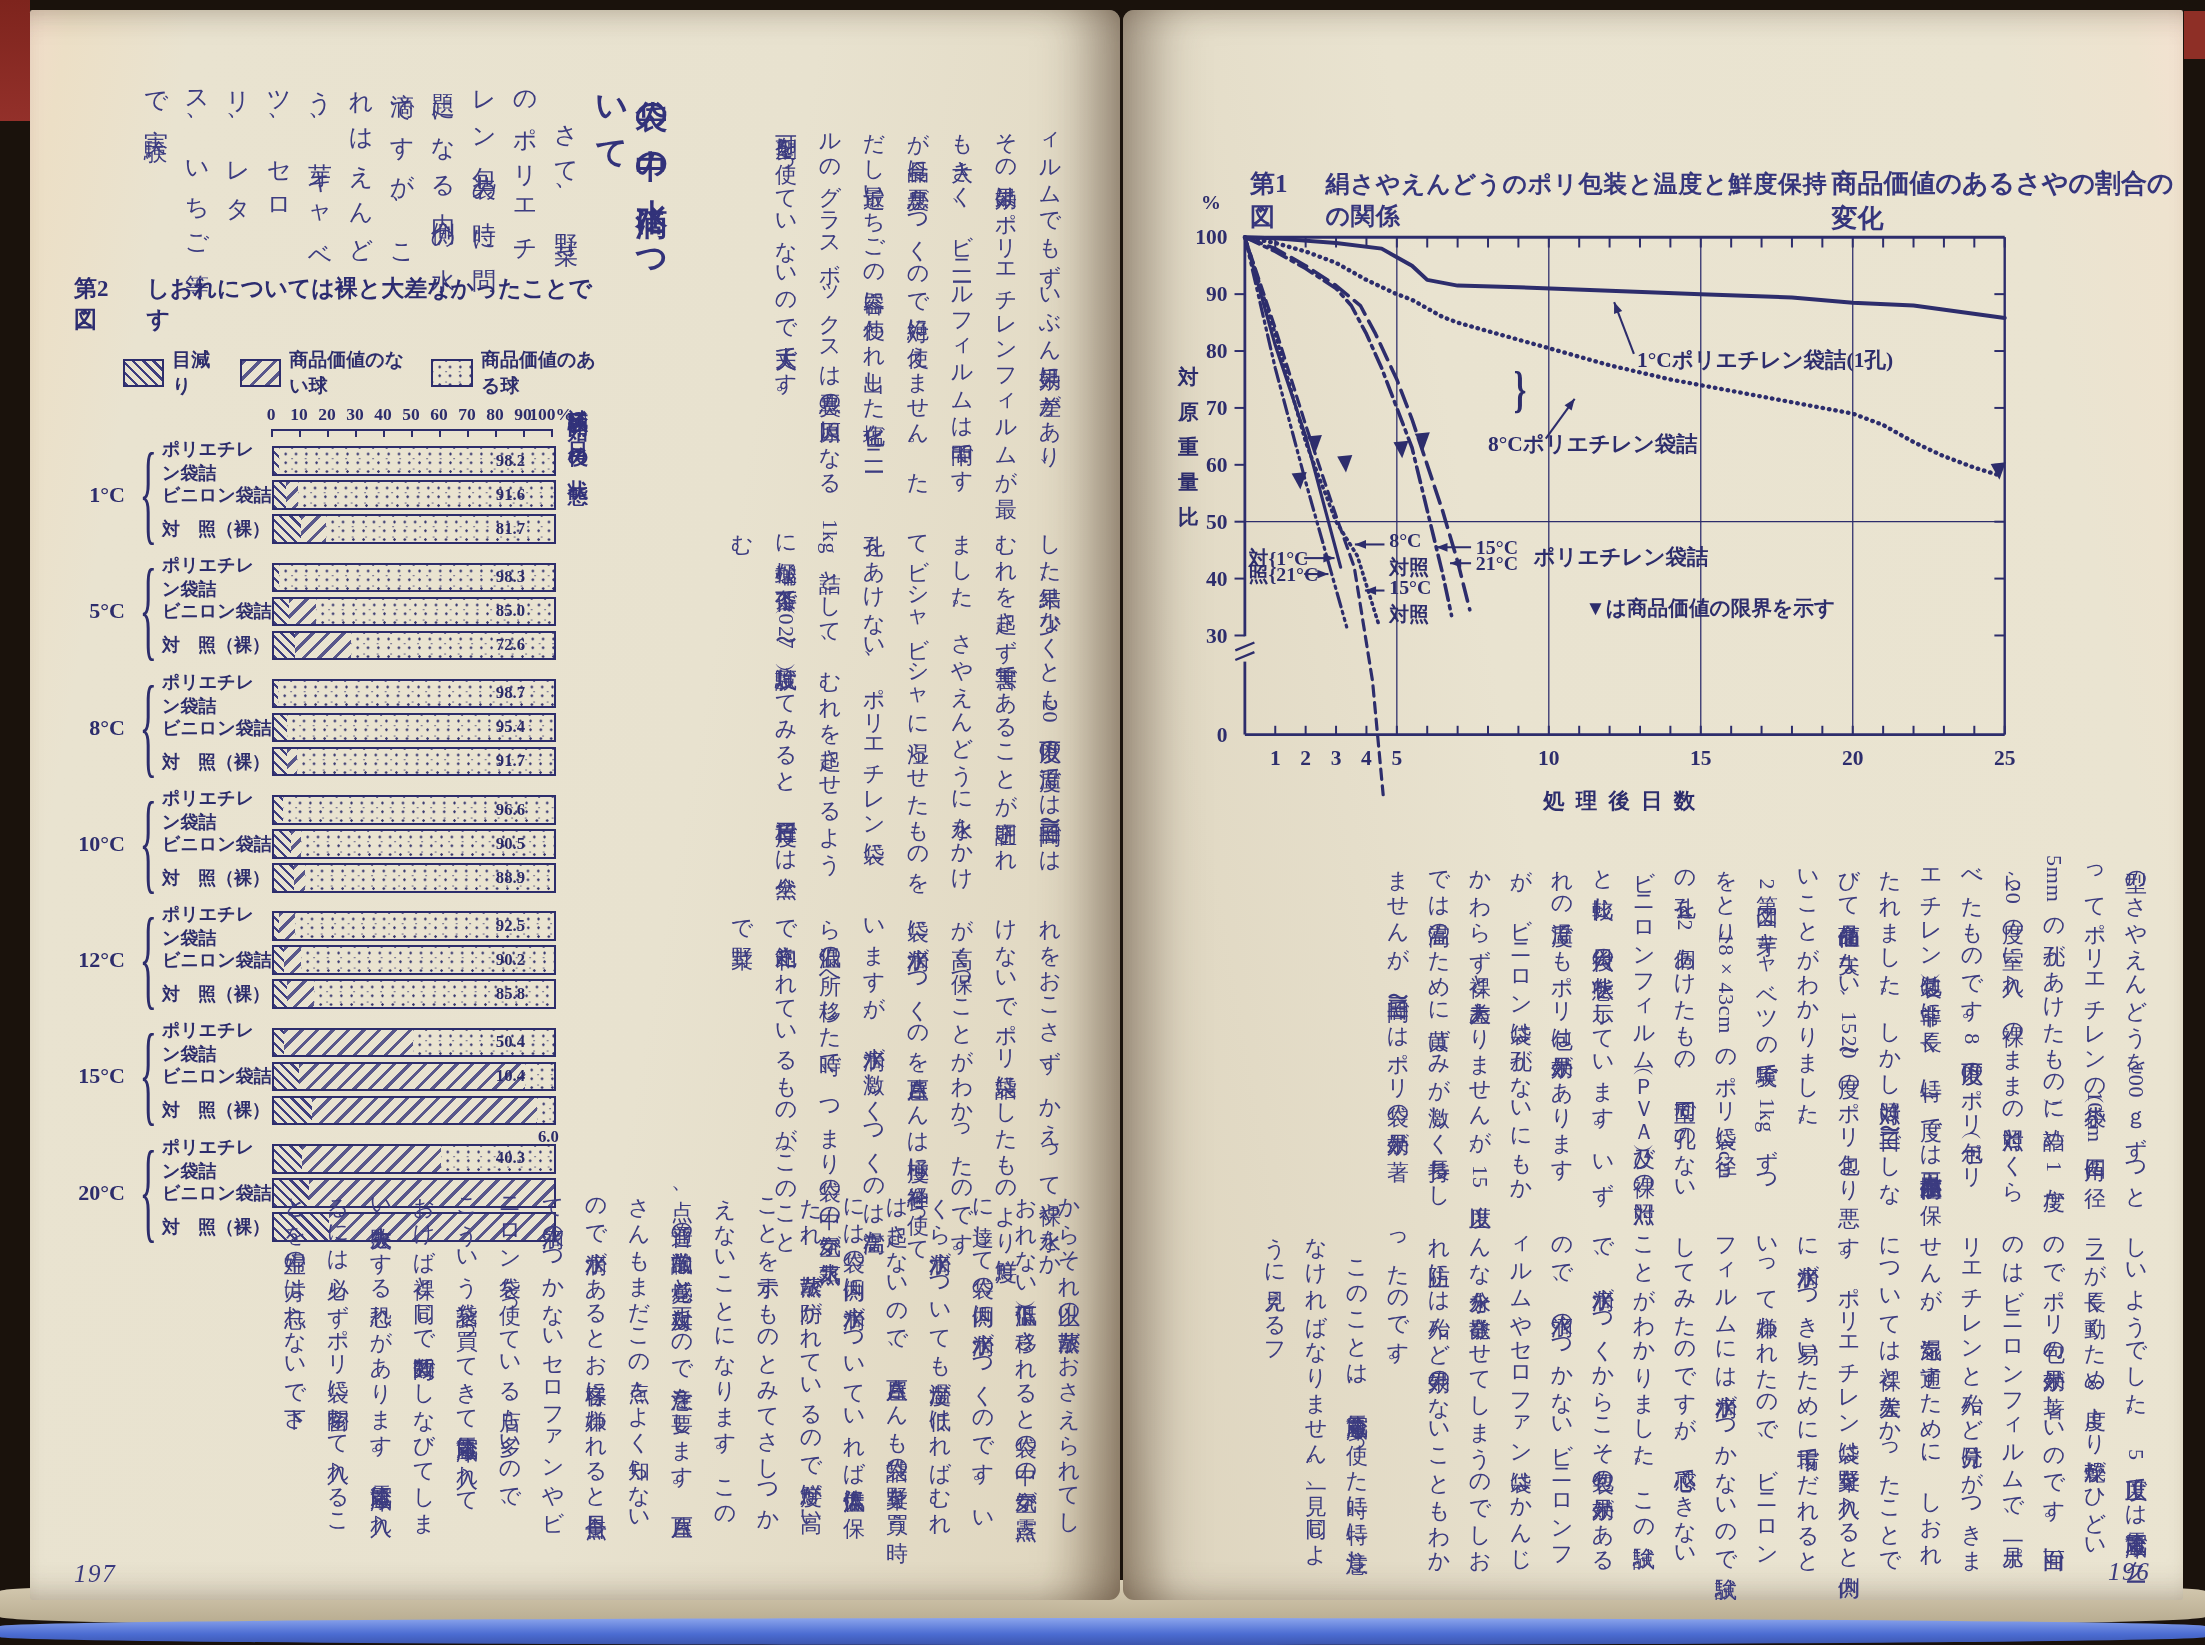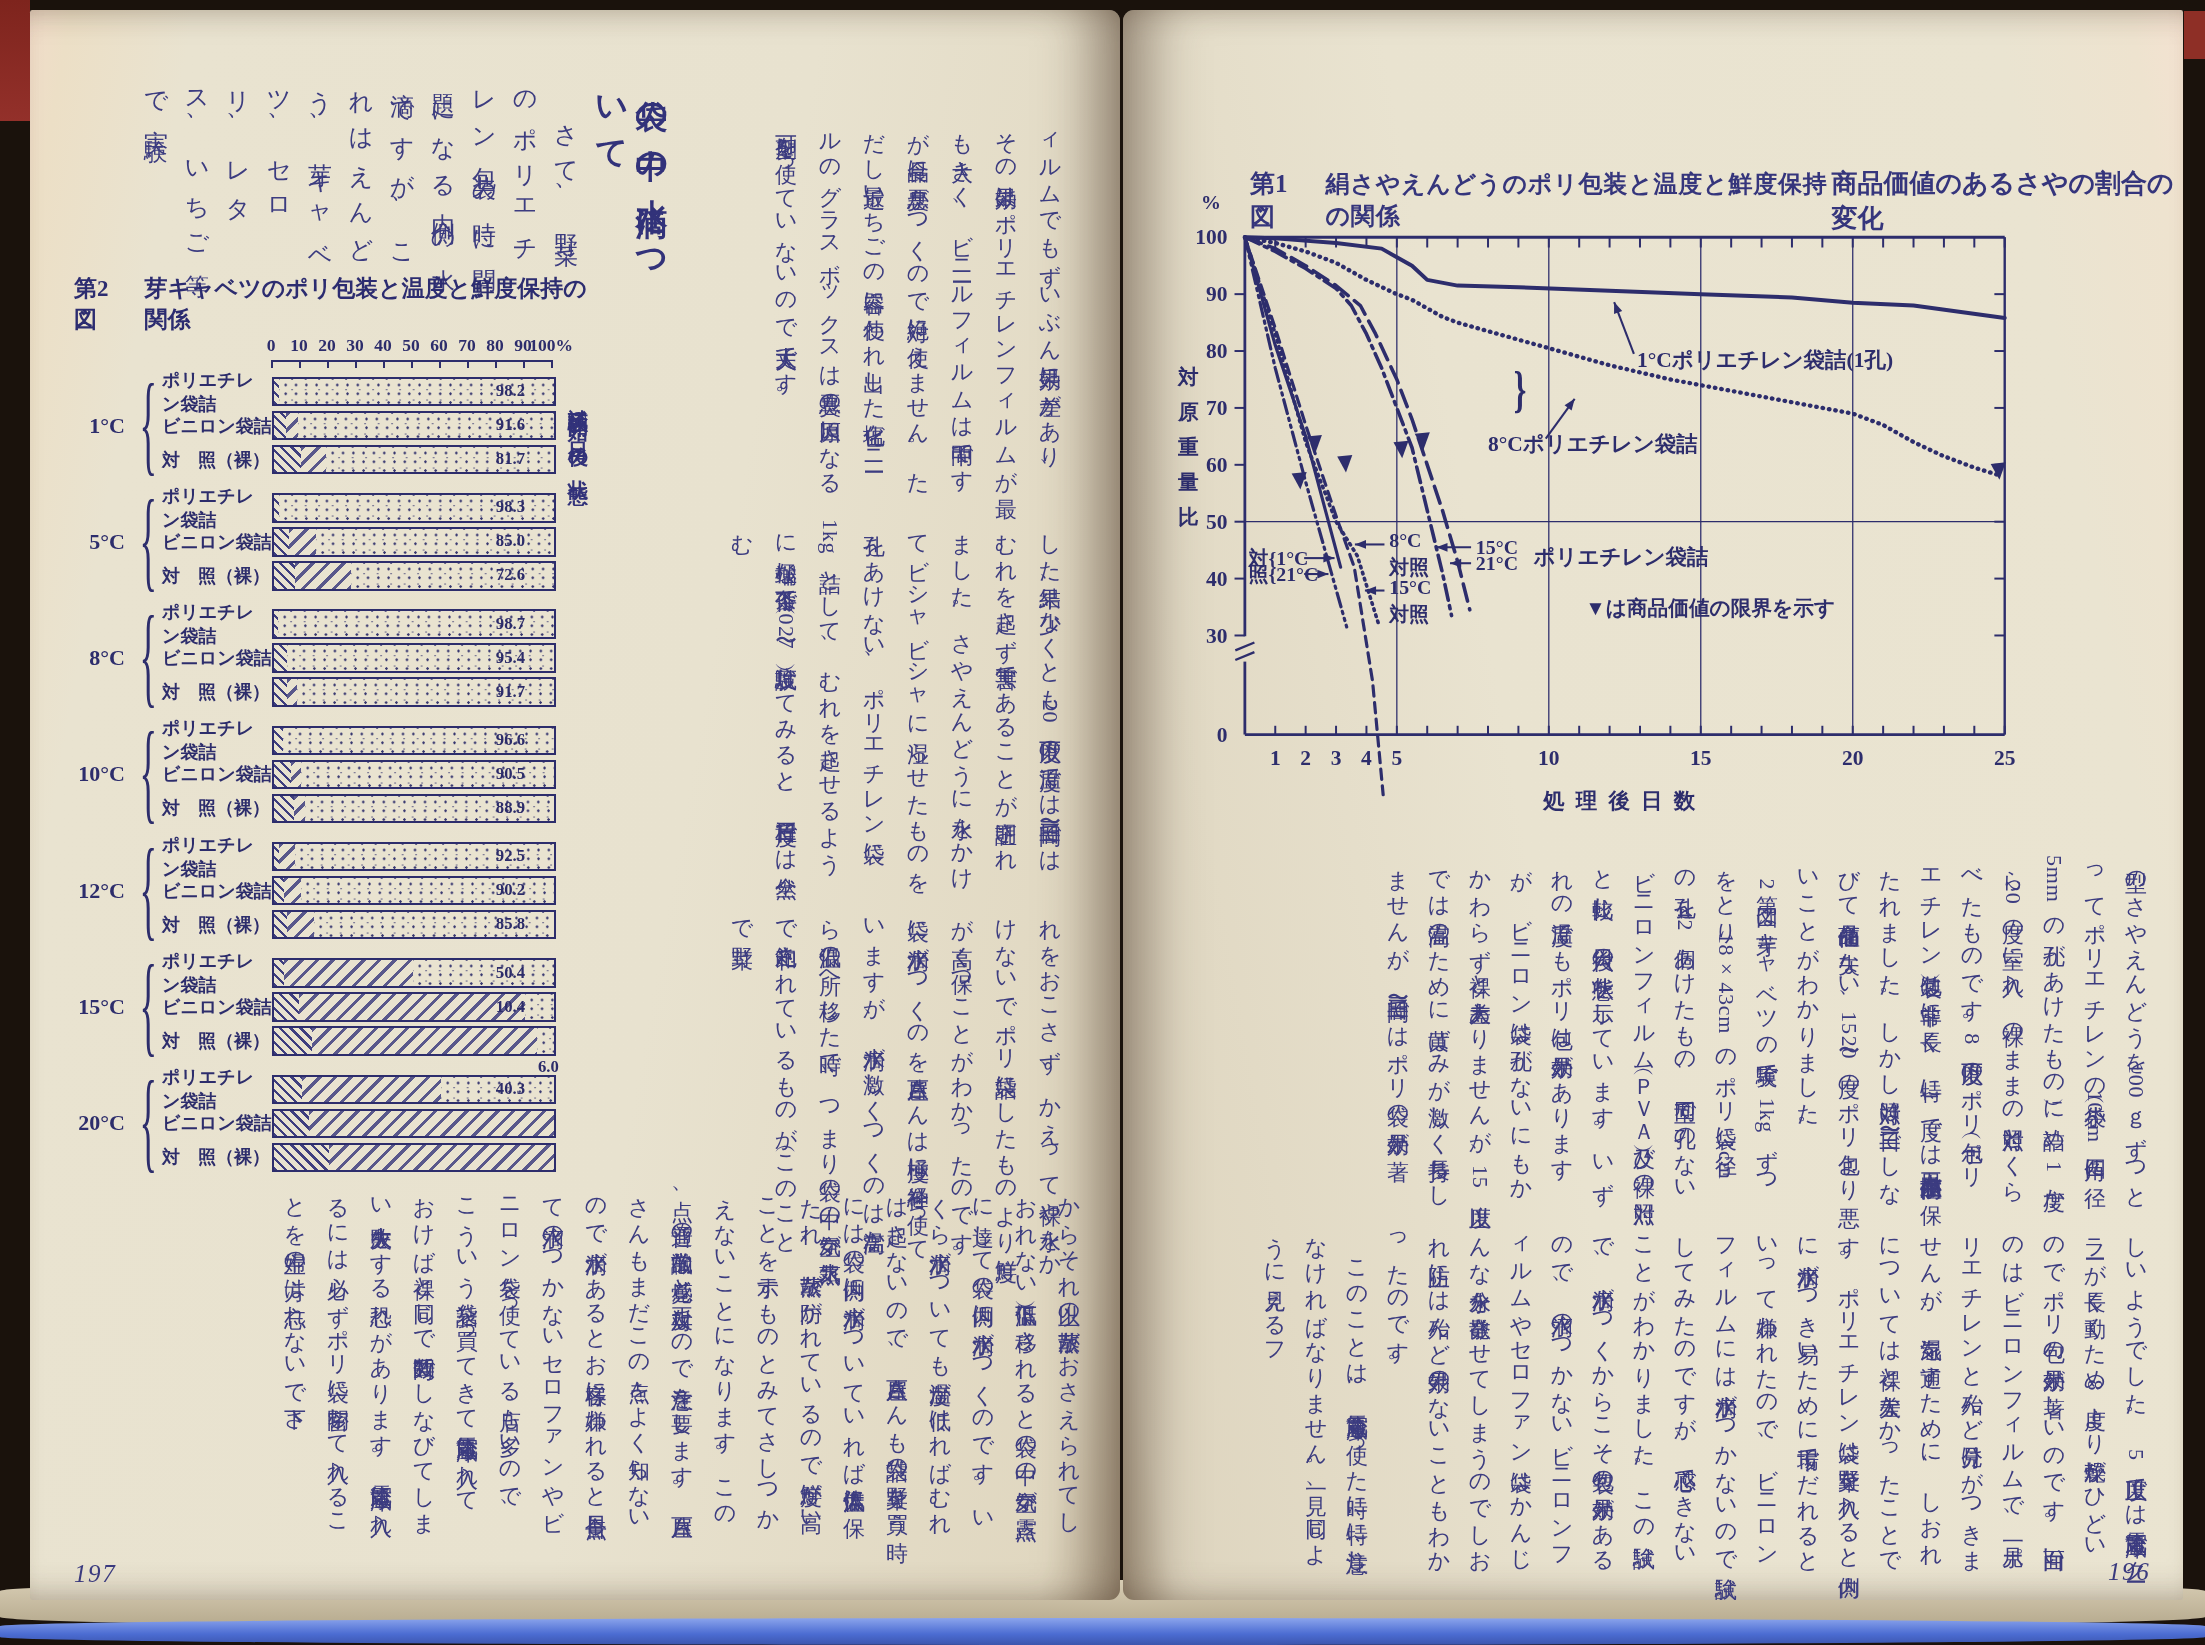--- a/index.html
+++ b/index.html
@@ -67,21 +67,35 @@
 <div class="page" id="left-page">
   <div class="abs vtext" style="right:48px;top:108px;height:366px;width:402px;line-height:44px;">ィルムでもずいぶん効果に差があり、その効果はポリエチレンフィルムが最も大きく、ビニールフィルムは中間ですが食品に悪臭がつくので絶対に使えません。ただし最近いちごの容器に使われ出した塩化ビニールのグラスボックスは悪臭の原因になる可塑剤を使っていないので大丈夫です。</div>
 
   <div class="abs vhead" style="left:561px;top:65px;height:200px;width:81px;font-size:32px;line-height:40px;letter-spacing:6.4px;">袋の中の水滴について</div>
 
   <div class="abs vtext" style="left:40px;top:64px;height:191px;width:516px;font-size:24px;line-height:41px;letter-spacing:9.5px;">　さて、野菜のポリエチレン包装の時に問題になる内側の水滴ですが、これはえんどう、芽キャベツ、セロリ、レタス、いちご等で実験</div>
 
   <div class="abs" id="fig2" style="left:44px;top:263px;width:525px;height:967px;">
       <div class="lc-head">
         <span>第2図</span>
-        <span>芽キャベツのポリ包装と温度と鮮度保持の関係</span>
+        <span>しおれについては裸と大差なかったことです</span>
+      </div>
+      <div class="lc-legend">
+        <div class="lc-leg">
+          <span class="lc-swatch pat-loss"></span>
+          <span>目減り</span>
+        </div>
+        <div class="lc-leg">
+          <span class="lc-swatch pat-none"></span>
+          <span>商品価値のない球</span>
+        </div>
+        <div class="lc-leg">
+          <span class="lc-swatch pat-good"></span>
+          <span>商品価値のある球</span>
+        </div>
       </div>
       <div class="lc-axis">
         <div class="lc-axline"></div>
         <span class="tlab" style="left: 0px;">0</span>
         <div class="lc-tick" style="left: 0px;"></div>
         <span class="tlab" style="left: 28px;">10</span>
         <div class="lc-tick" style="left: 28px;"></div>
         <span class="tlab" style="left: 56px;">20</span>
         <div class="lc-tick" style="left: 56px;"></div>
         <span class="tlab" style="left: 84px;">30</span>

